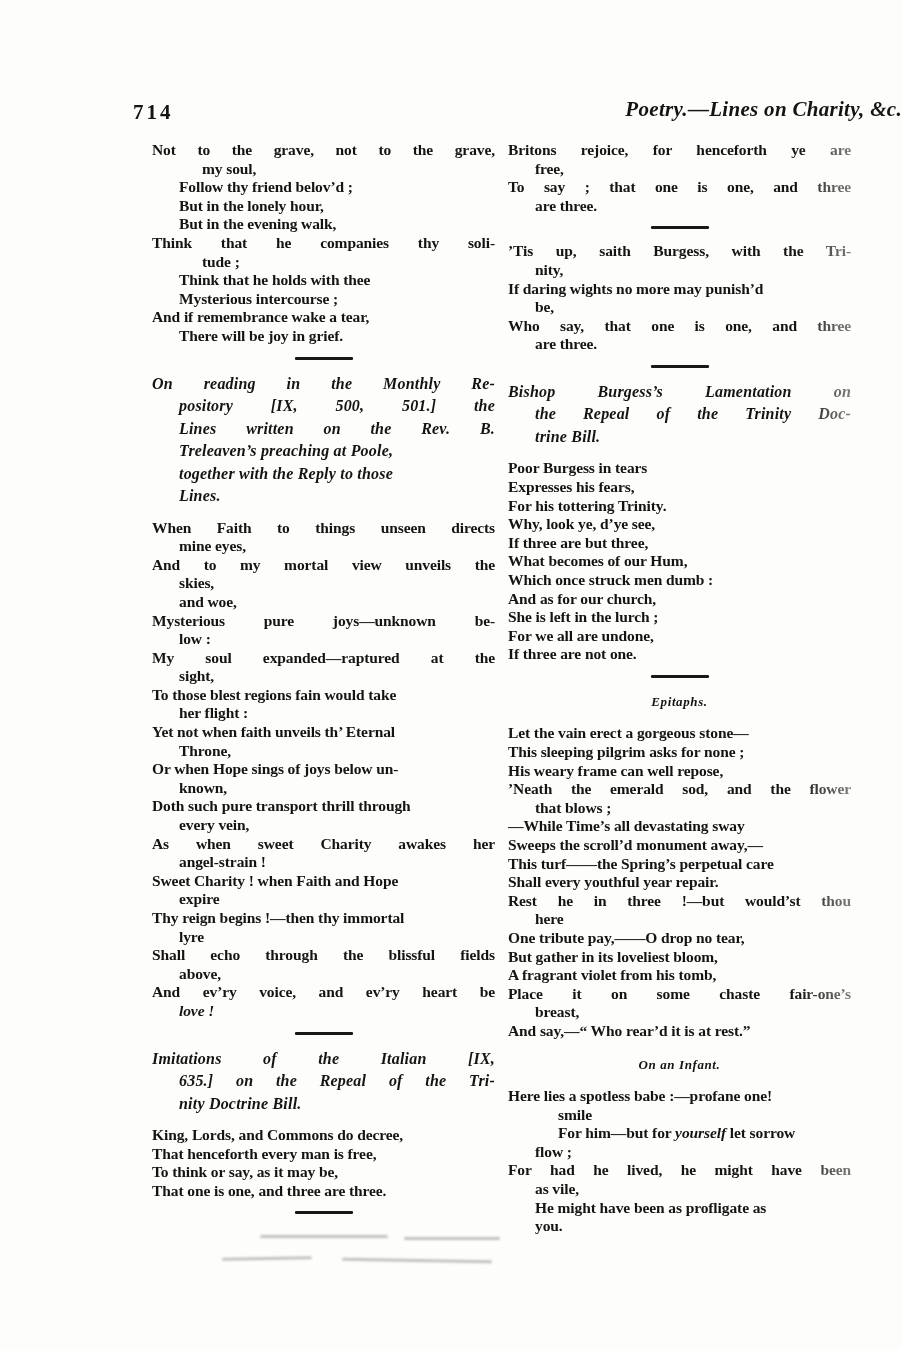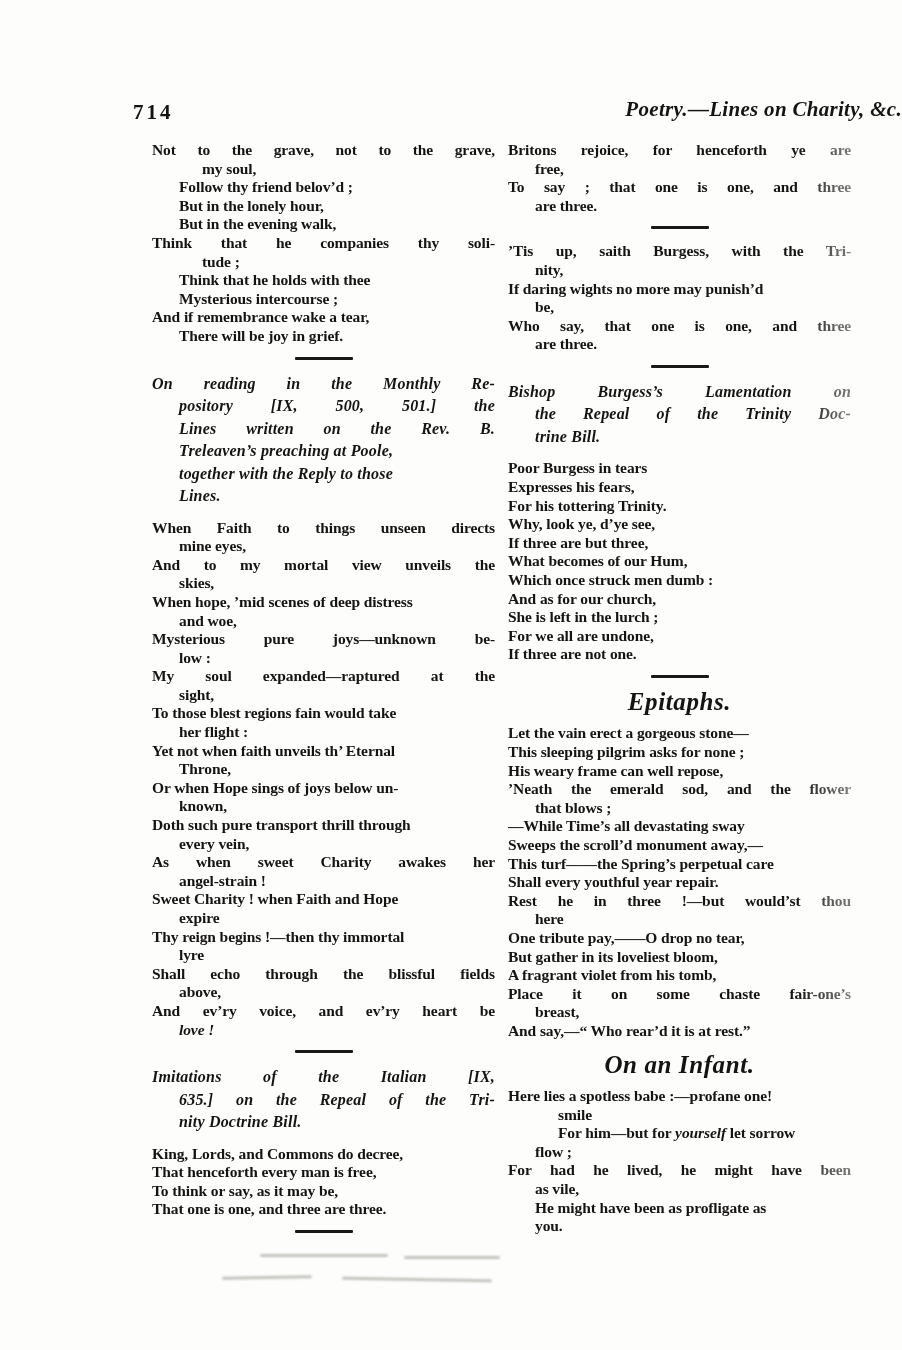--- a/index.html
+++ b/index.html
@@ -37,21 +37,21 @@
   }
   .line.j { white-space:normal; text-align:justify; text-align-last:justify; }
   .line.i1 { padding-left:27px; }
   .line.i2 { padding-left:50px; }
   .heading { margin:13px 0 11px 0; }
   .heading .line {
     font-style:italic; font-size:16px; line-height:22.5px;
     letter-spacing:0.2px;
   }
   .heading.center { text-align:center; }
-  .heading.center .line { font-size:25px; letter-spacing:0.6px; }
+  .heading.center .line { font-size:13px; letter-spacing:0.6px; }
   
   .rule { display:flex; justify-content:center; margin:11px 0 13px 0; }
   .rule span { display:block; width:58px; height:3px; background:#191817; border-radius:1px; }
   
   .noise { position:relative; height:52px; margin-top:6px; }
   .noise i {
     position:absolute; display:block; height:3px;
     background:#c3c2bd; filter:blur(1px); border-radius:2px;
   }
   .noise i:nth-child(1){ left:108px; top:8px;  width:128px; }
@@ -91,21 +91,20 @@
           <div class="line i1 j">Lines written on the Rev. B.</div>
           <div class="line i1">Treleaven’s preaching at Poole,</div>
           <div class="line i1">together with the Reply to those</div>
           <div class="line i1">Lines.</div>
         </div>
         <div class="poem">
           <div class="line j">When Faith to things unseen directs</div>
           <div class="line i1">mine eyes,</div>
           <div class="line j">And to my mortal view unveils the</div>
           <div class="line i1">skies,</div>
-          <div class="line">When hope, ’mid scenes of deep distress</div>
           <div class="line i1">and woe,</div>
           <div class="line j">Mysterious pure joys—unknown be-</div>
           <div class="line i1">low :</div>
           <div class="line j">My soul expanded—raptured at the</div>
           <div class="line i1">sight,</div>
           <div class="line">To those blest regions fain would take</div>
           <div class="line i1">her flight :</div>
           <div class="line">Yet not when faith unveils th’ Eternal</div>
           <div class="line i1">Throne,</div>
           <div class="line">Or when Hope sings of joys below un-</div>

